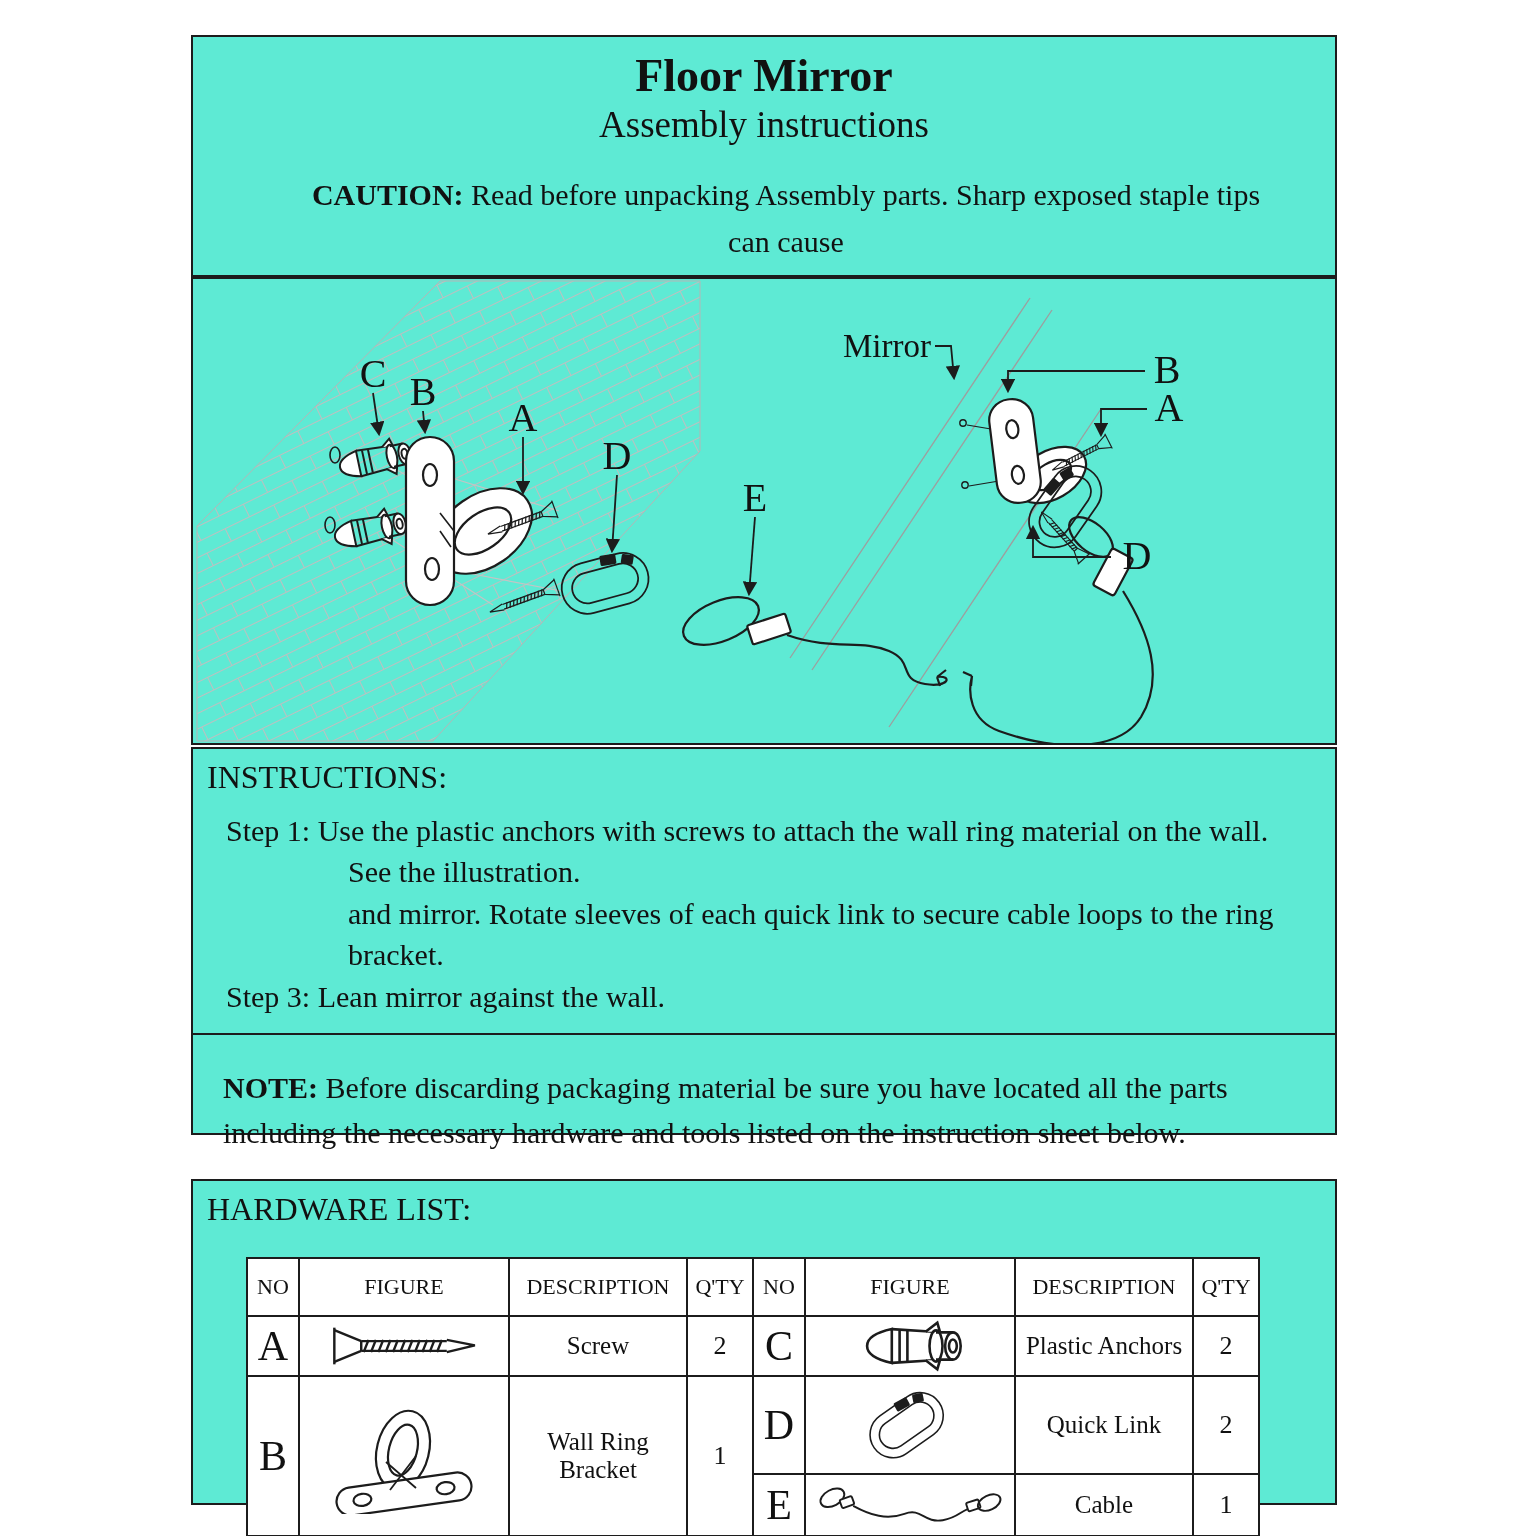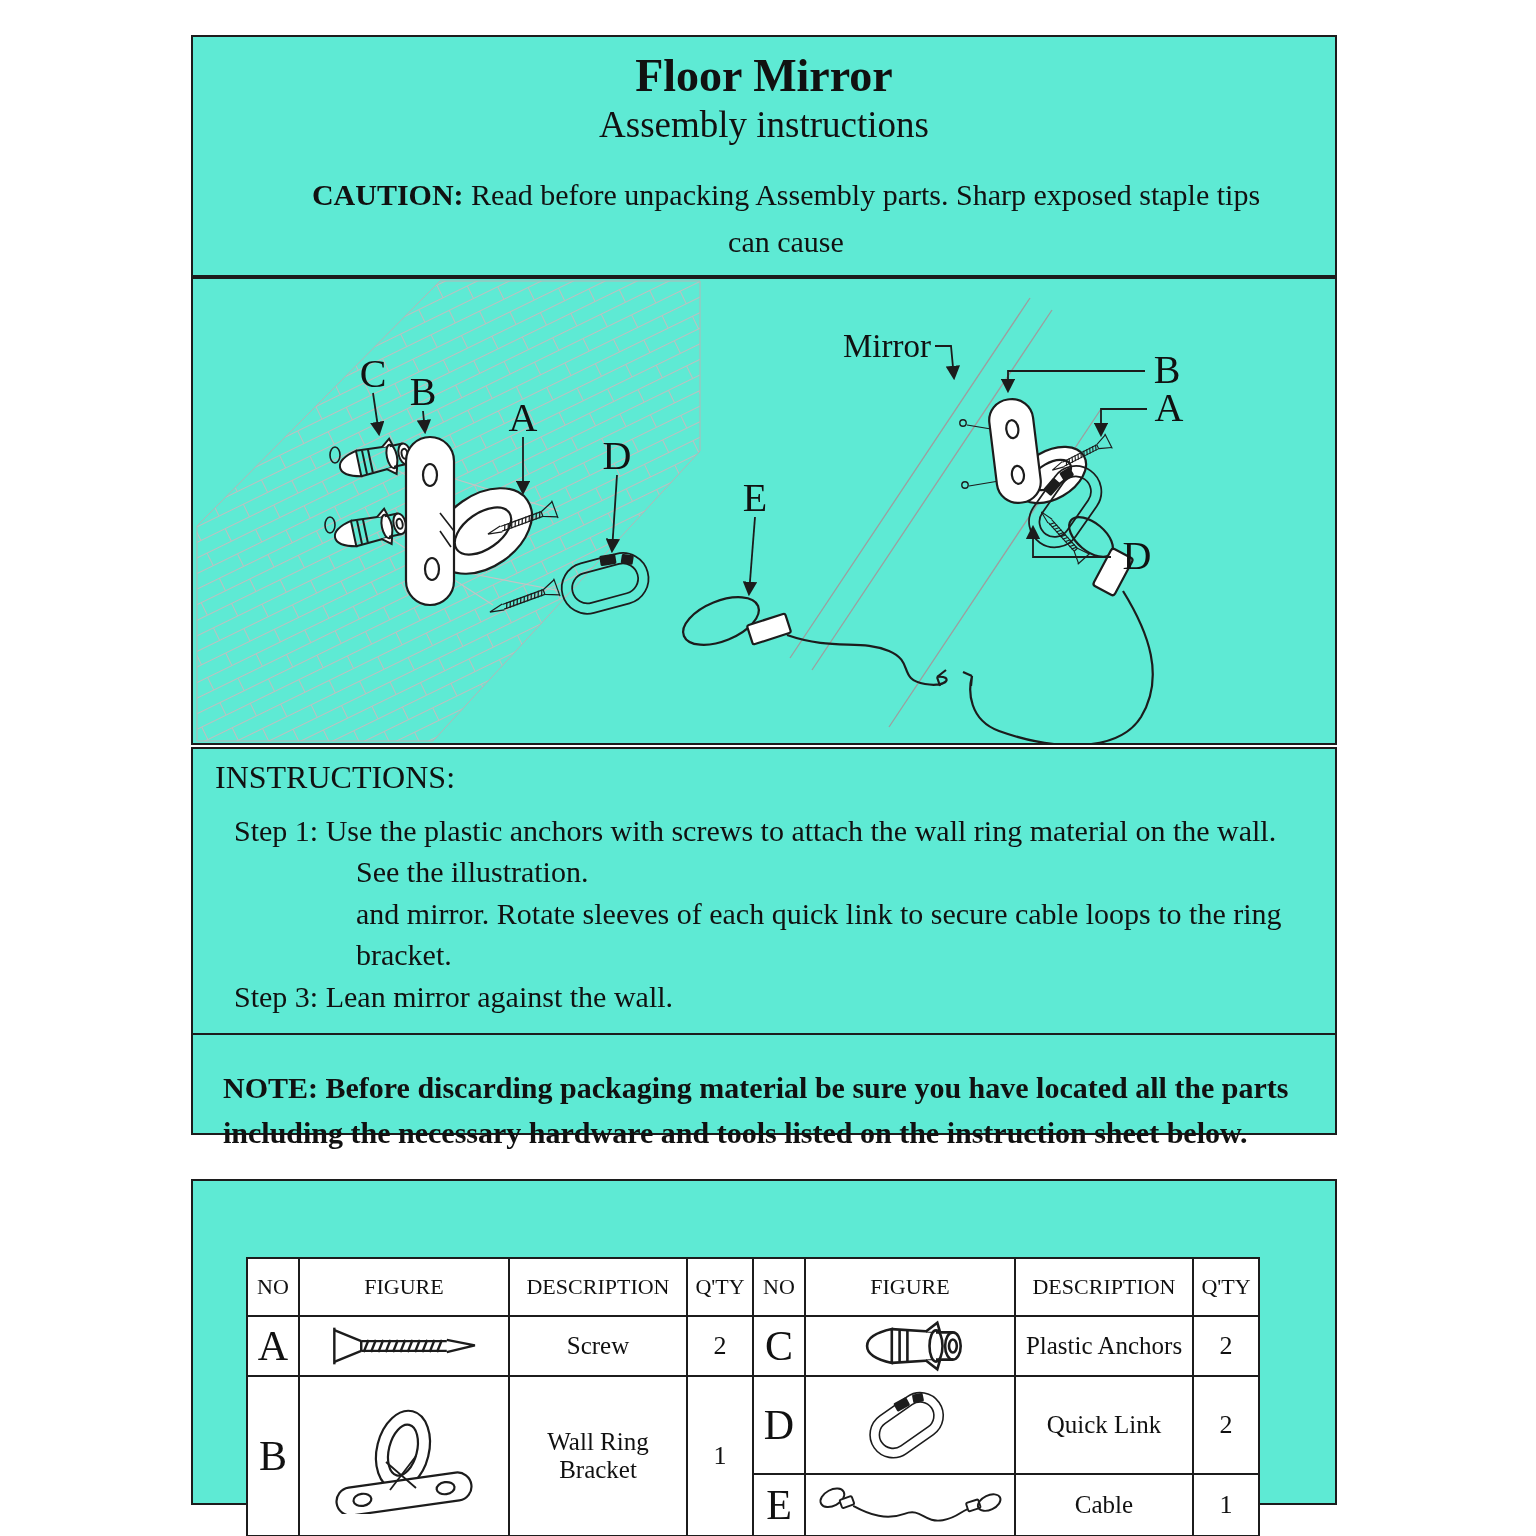--- a/index.html
+++ b/index.html
@@ -9,27 +9,27 @@
   
   #title-box{top:35px;height:242px;text-align:center;}
   .doc-title{font-size:46px;font-weight:bold;margin-top:14px;line-height:1.1;}
   .doc-subtitle{font-size:37px;margin-top:2px;line-height:1.15;}
   .caution{font-size:30px;margin-top:26px;line-height:1.55;padding:0 52px;margin-left:44px;}
   .caution b{font-weight:bold;}
   
   #diagram-box{top:277px;height:468px;overflow:hidden;}
   #diagram-box svg{display:block;}
   
-  #instructions-box{top:747px;height:355px;padding-left:8px;}
+  #instructions-box{top:747px;height:355px;}
   .section-heading{font-size:32px;padding:10px 0 0 14px;}
   .steps{margin-top:14px;font-size:30px;line-height:1.38;}
   .step-line{padding-left:33px;}
   .step-cont{padding-left:155px;}
   
-  #note-box{top:1033px;height:102px;font-weight:bold;}
+  #note-box{top:1033px;height:102px;}
   .note-text{font-size:30px;line-height:1.5;padding:30px 44px 0 30px;}
   
   #hardware-box{top:1179px;height:326px;}
   #hw-table{position:absolute;left:53px;top:76px;border-collapse:collapse;}
   #hw-table td,#hw-table th{border:2px solid #1c1c1c;text-align:center;
         font-weight:normal;background:#fff;padding:0;}
   #hw-table th{font-size:22px;height:56px;}
   td.no{font-size:42px;}
   td.desc{font-size:25px;text-align:left;padding-left:10px;}
   td.qty{font-size:26px;}
@@ -201,20 +201,21 @@
 
   <div class="box" id="note-box">
     <div class="note-text">
       <b>NOTE:</b>
       <span>Before discarding packaging material be sure you have located all the parts</span><br>
       <span>including the necessary hardware and tools listed on the instruction sheet below.</span>
     </div>
   </div>
 
   <div class="box" id="hardware-box">
+    <div class="section-heading">HARDWARE LIST:</div>
     <table id="hw-table">
       <colgroup>
         <col style="width:52px">
           <col style="width:210px">
           <col style="width:178px">
           <col style="width:66px">
         <col style="width:52px">
           <col style="width:210px">
           <col style="width:178px">
           <col style="width:66px">

